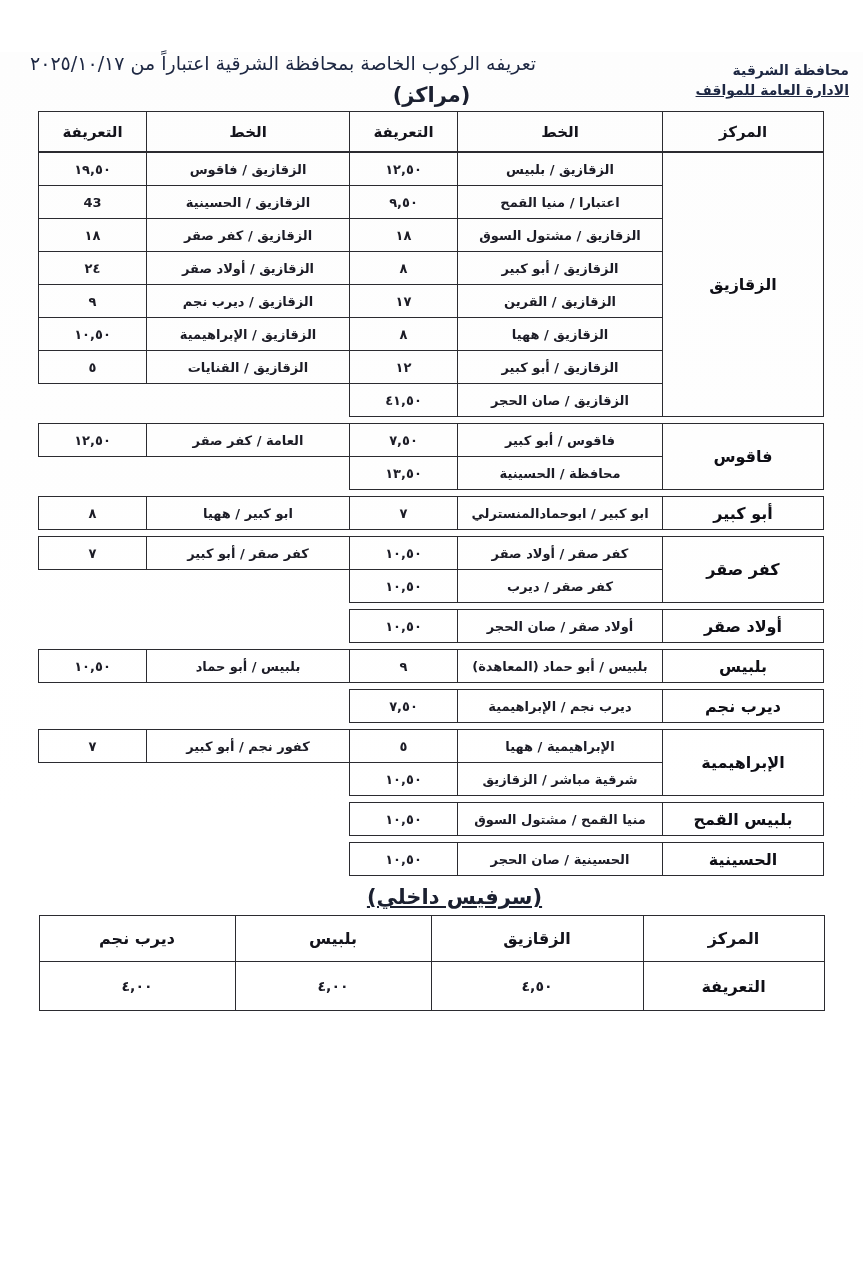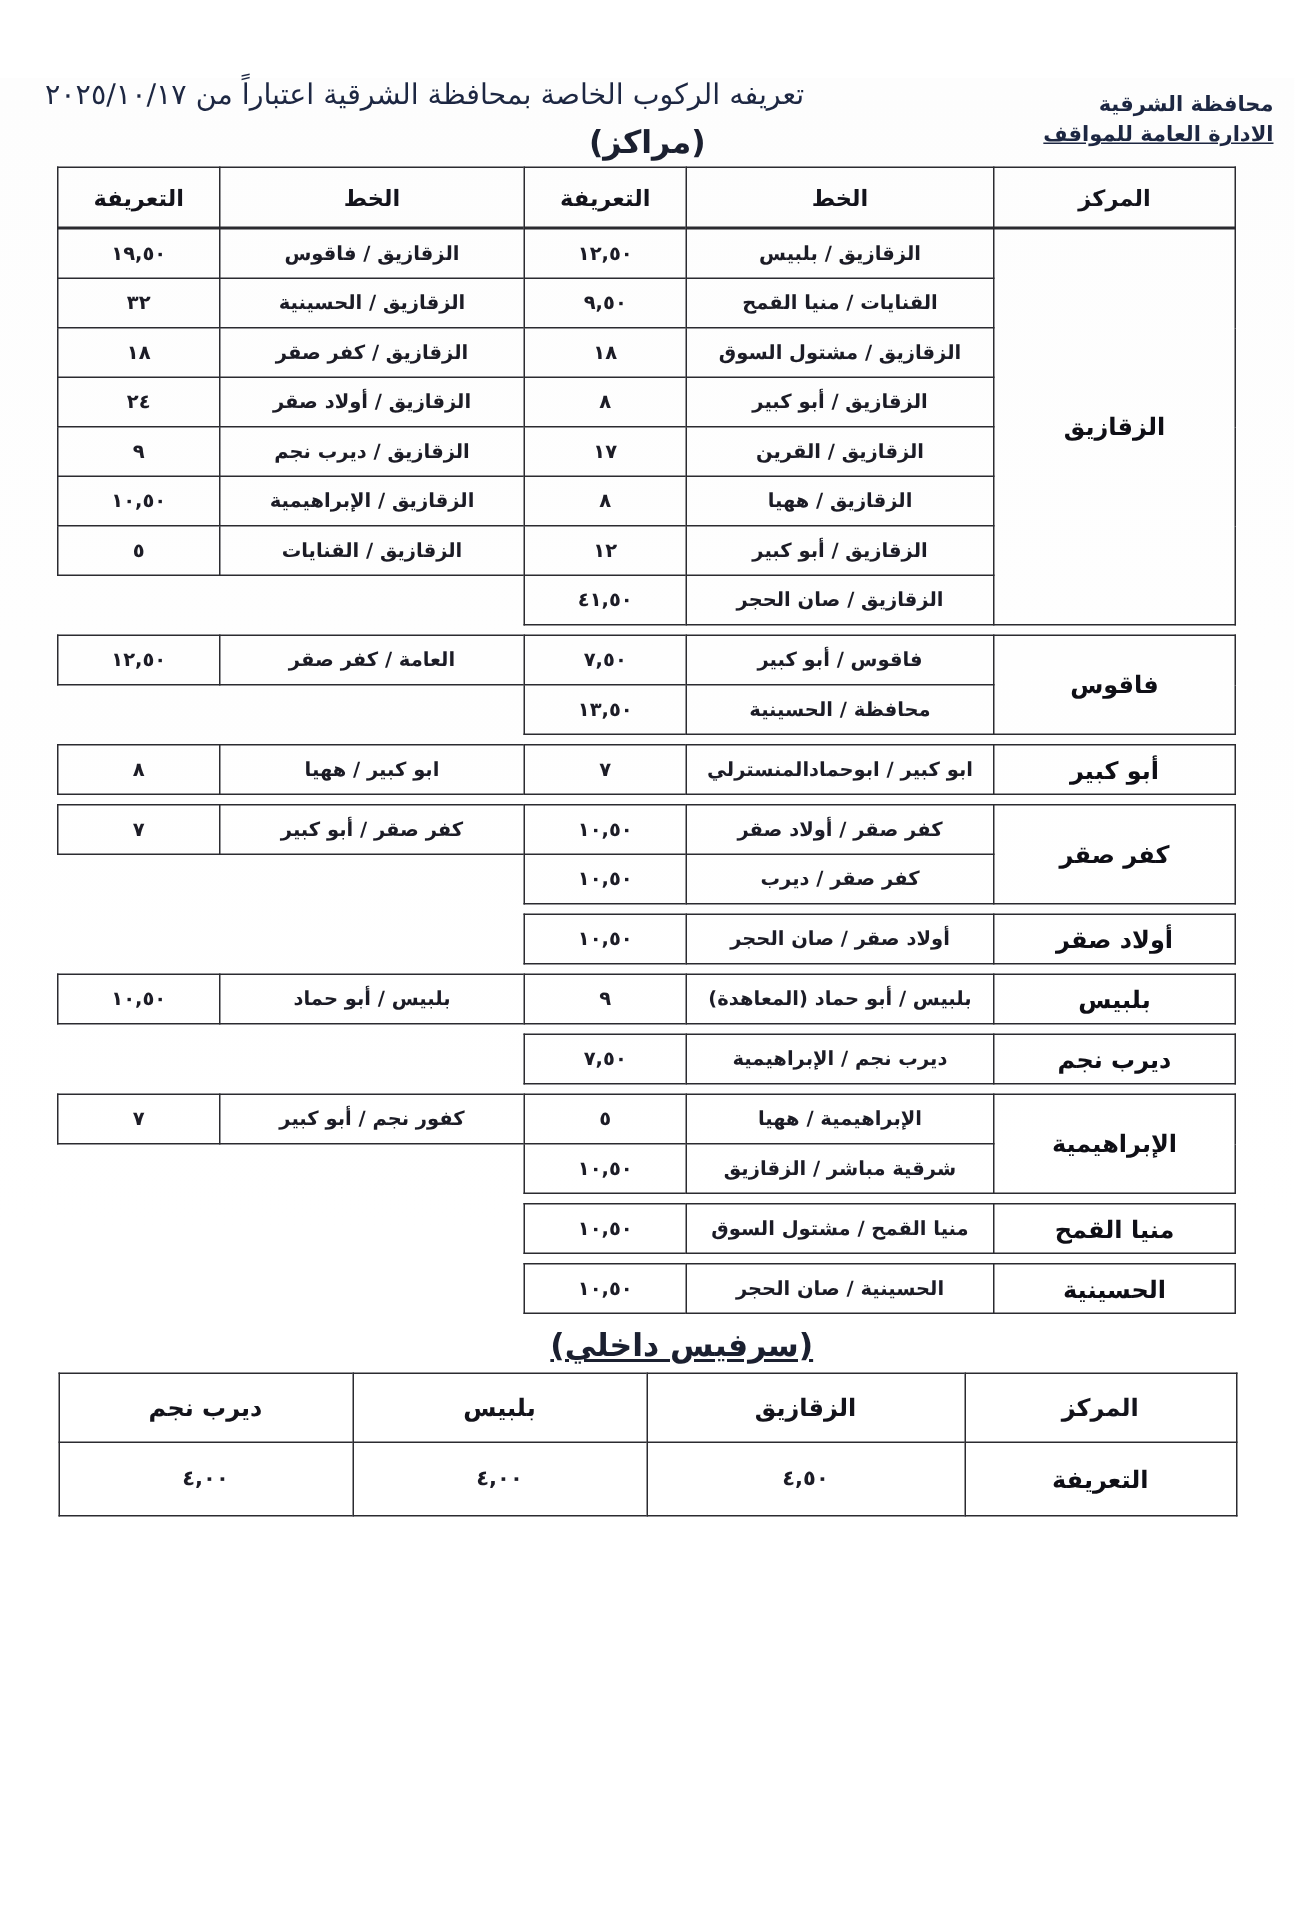--- a/index.html
+++ b/index.html
@@ -112,24 +112,24 @@
           </colgroup>
           <tbody>
             <tr>
               <td class="center-cell" rowspan="8">الزقازيق</td>
               <td>الزقازيق / بلبيس</td>
               <td>١٢,٥٠</td>
               <td>الزقازيق / فاقوس</td>
               <td>١٩,٥٠</td>
             </tr>
             <tr>
-              <td>القنايات / منيا القمح</td>
+              <td>اعتبارا / منيا القمح</td>
               <td>٩,٥٠</td>
               <td>الزقازيق / الحسينية</td>
-              <td>٣٢</td>
+              <td>43</td>
             </tr>
             <tr>
               <td>الزقازيق / مشتول السوق</td>
               <td>١٨</td>
               <td>الزقازيق / كفر صقر</td>
               <td>١٨</td>
             </tr>
             <tr>
               <td>الزقازيق / أبو كبير</td>
               <td>٨</td>
@@ -309,21 +309,21 @@
         <table class="fare-table">
           <colgroup>
             <col class="c-center">
             <col class="c-line">
             <col class="c-fare">
             <col class="c-line2">
             <col class="c-fare2">
           </colgroup>
           <tbody>
             <tr>
-              <td class="center-cell" rowspan="1">منيا القمح</td>
+              <td class="center-cell" rowspan="1">بلبيس القمح</td>
               <td>منيا القمح / مشتول السوق</td>
               <td>١٠,٥٠</td>
               <td class="ghost"></td>
               <td class="ghost"></td>
             </tr>
           </tbody>
         </table>
         <table class="fare-table">
           <colgroup>
             <col class="c-center">

